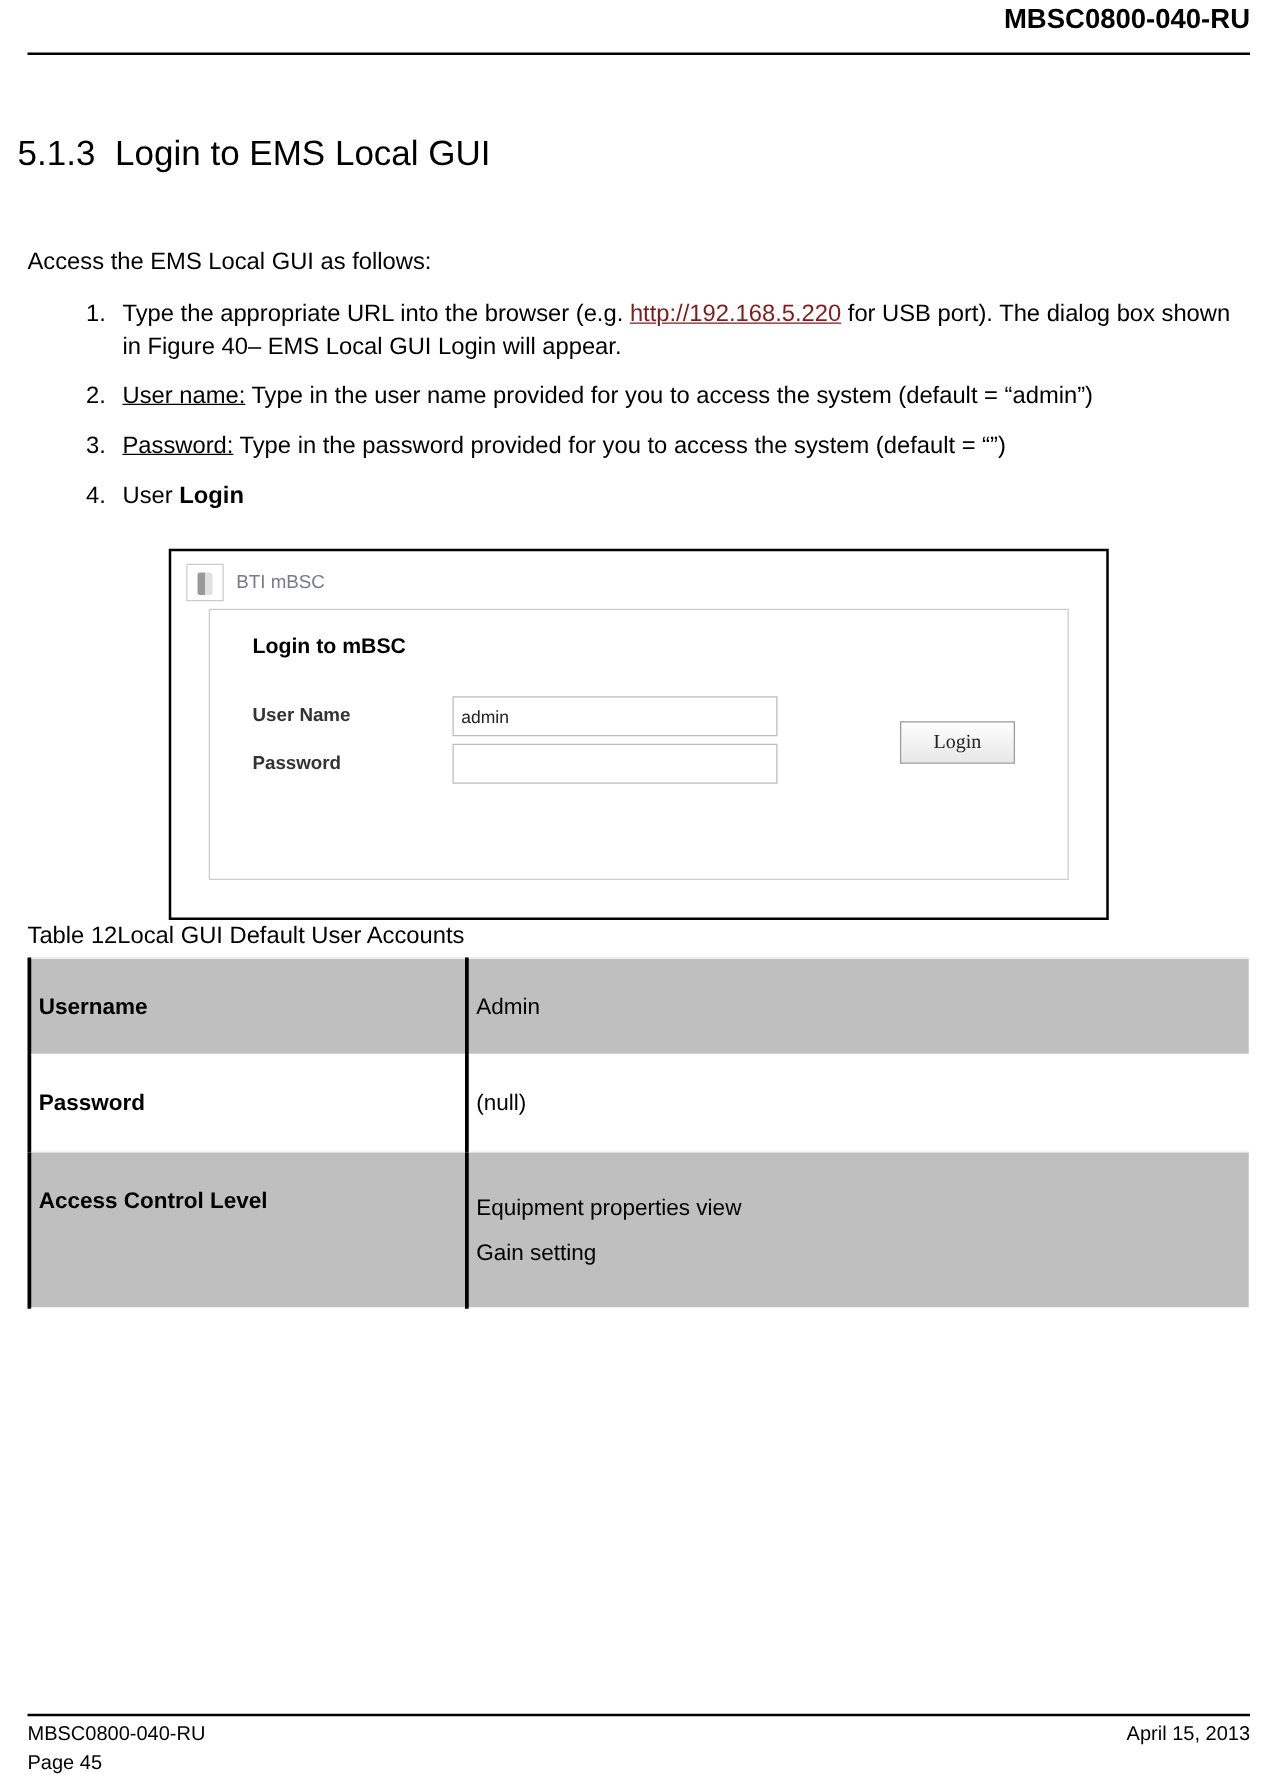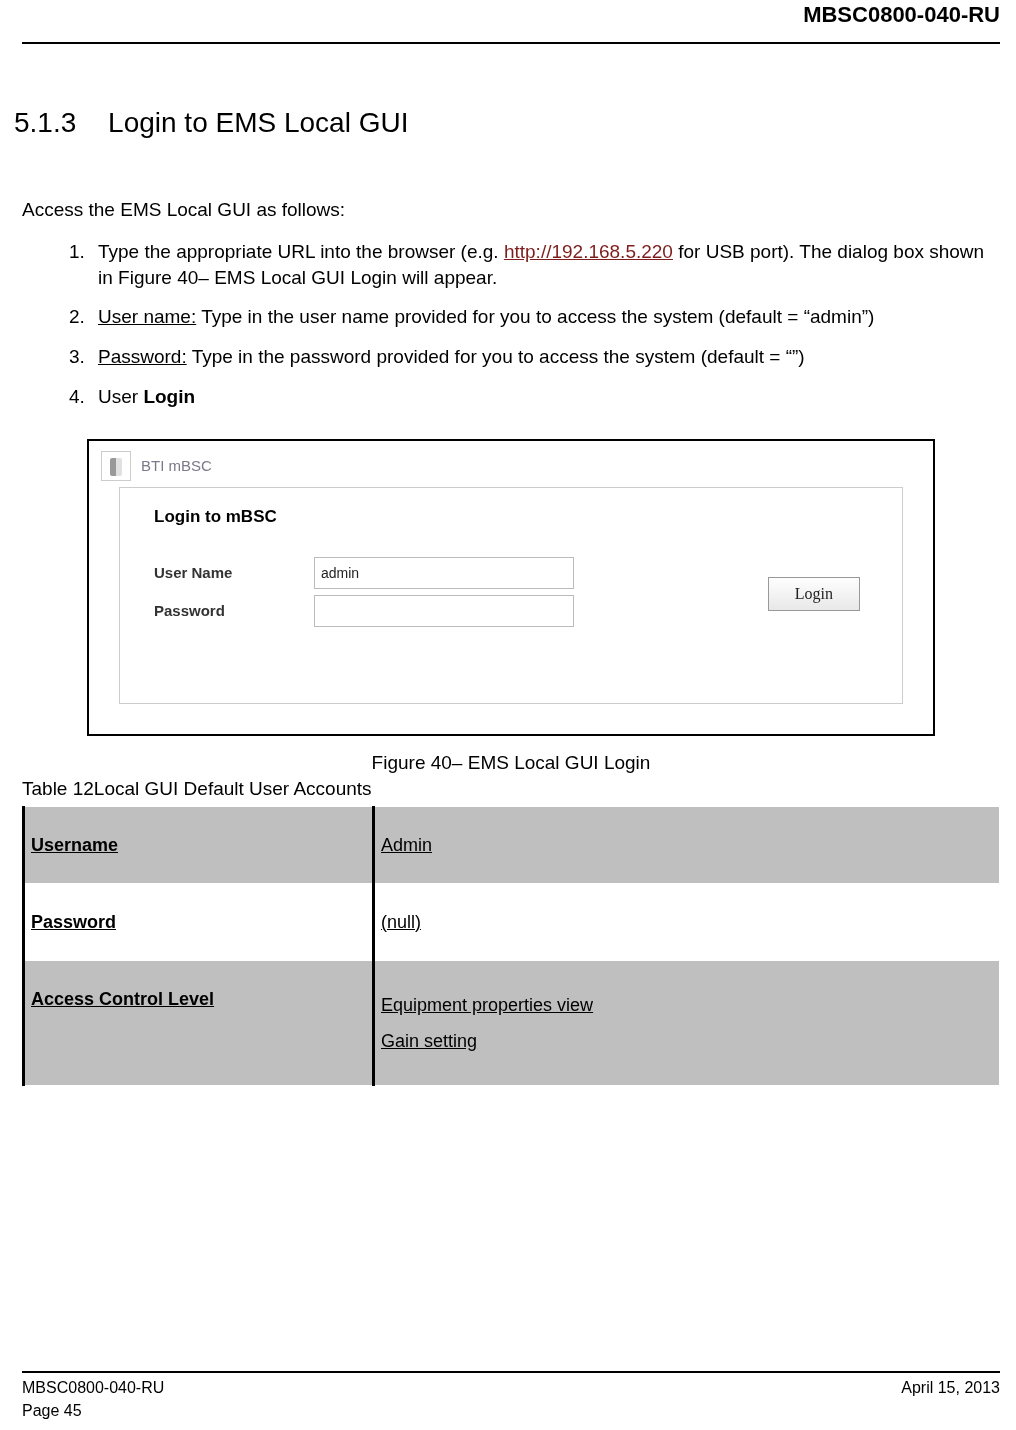--- a/index.html
+++ b/index.html
@@ -28,21 +28,21 @@
       padding-bottom: 4px;
     }
     .section-heading {
       font-size: 28px;
       font-weight: normal;
       margin-top: 60px;
       margin-bottom: 56px;
       margin-left: -8px;
     }
     .section-number {
-      margin-right: 24px;
+      margin-right: 8px;
     }
     .intro-para {
       margin-bottom: 16px;
     }
     ol.steps {
       list-style-position: outside;
       margin-left: 68px;
       padding-left: 0;
     }
     ol.steps li {
@@ -57,21 +57,21 @@
       text-decoration: underline;
     }
     .login-figure-wrap {
       margin-top: 30px;
       text-align: center;
     }
     .login-figure {
       display: inline-block;
       border: 2px solid #000;
       background: #fff;
-      width: 848px;
+      width: 752px;
       text-align: left;
       position: relative;
       padding: 0;
     }
     .figure-header {
       display: flex;
       align-items: center;
       padding: 10px 12px 4px 12px;
     }
     .figure-logo {
@@ -165,21 +165,20 @@
       width: 100%;
       border-collapse: collapse;
       border-left: 3px solid #000;
       font-size: 18px;
     }
     table.default-accounts td {
       border: 1px solid #fff;
       border-left: 3px solid #000;
       padding: 26px 6px;
       vertical-align: top;
-      text-decoration: underline;
     }
     table.default-accounts td.label-col {
       width: 350px;
       font-weight: bold;
     }
     table.default-accounts tr.grey td {
       background: #bfbfbf;
     }
     table.default-accounts tr.white td {
       background: #fff;
@@ -255,21 +254,20 @@
           <div class="login-row">
             <div class="login-label">Password</div>
             <input class="login-input" type="password" value="" style="">
           </div>
           <div class="login-btn-row">
             <button class="login-button">Login</button>
           </div>
         </div>
       </div>
     </div>
-    <div class="figure-caption">Figure 40– EMS Local GUI Login</div>
   </div>
 
 
   <div class="table-caption">Table 12Local GUI Default User Accounts</div>
   <table class="default-accounts">
     <tbody>
         <tr class="grey">
       <td class="label-col">Username</td>
       <td>Admin</td>
     </tr>

